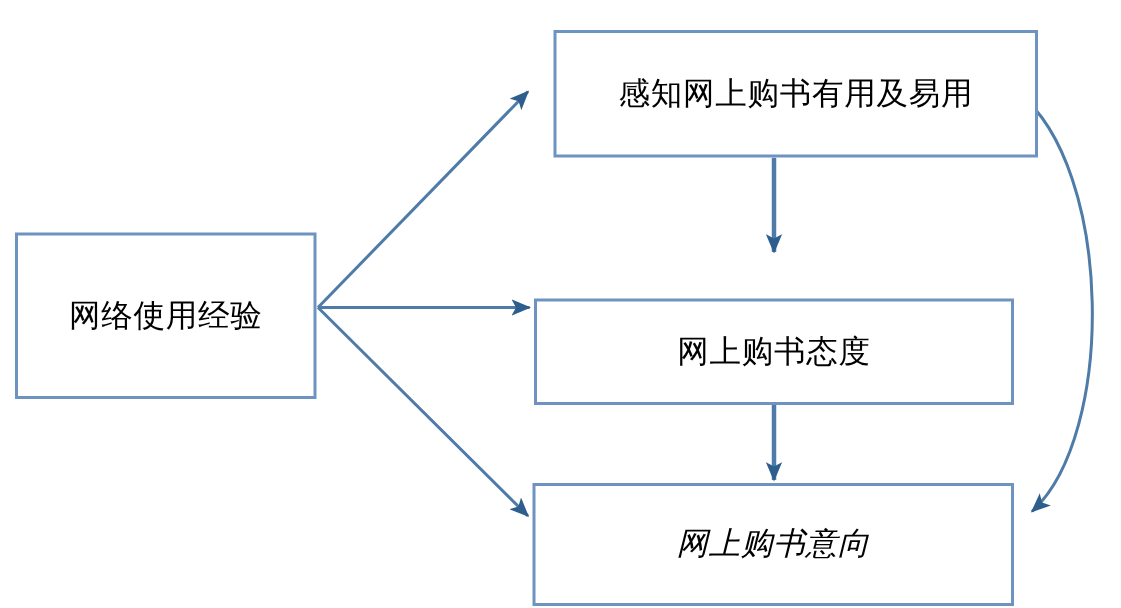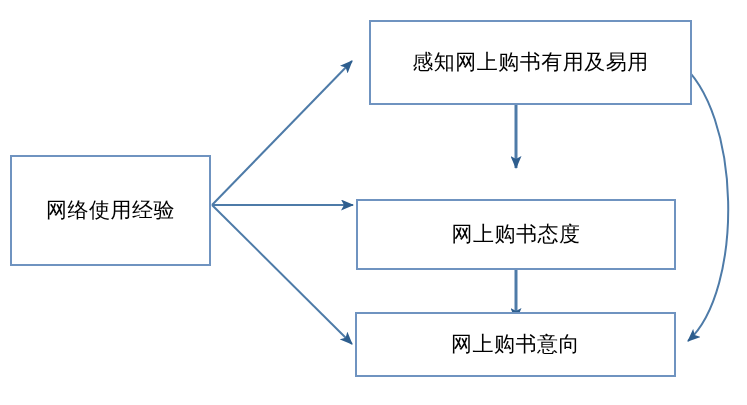--- a/index.html
+++ b/index.html
@@ -61,23 +61,24 @@
   }
   #node-attitude {
     left: 356px;
     top: 170px;
     width: 320px;
     height: 71px;
     margin-top: 29px;
   }
   #node-intention {
     left: 355px;
-    top: 312px;
+    top: 322px;
     width: 321px;
-    height: 65px;
+    height: 82px;
+    font-style: italic;
   }
 </style>
 </head>
 <body>
 
 <div id="diagram-canvas">
 
   <svg id="edge-layer" viewBox="0 0 747 405">
     <defs>
       <marker id="arrowhead-blue" markerWidth="11" markerHeight="9" refX="10" refY="4.5" orient="auto" markerUnits="userSpaceOnUse">

